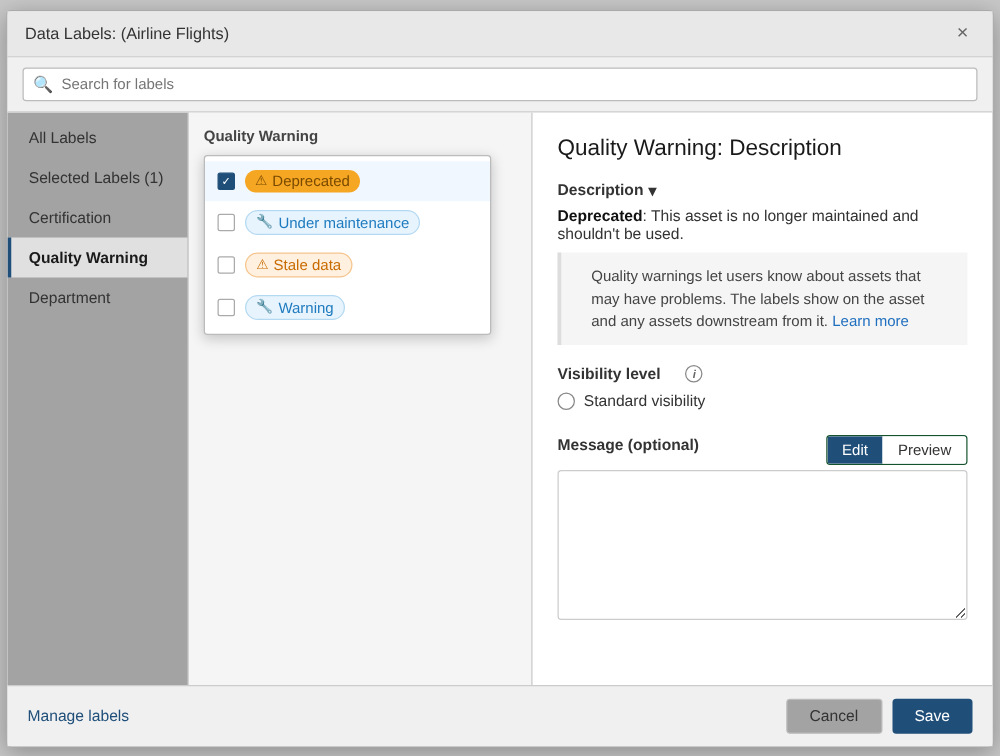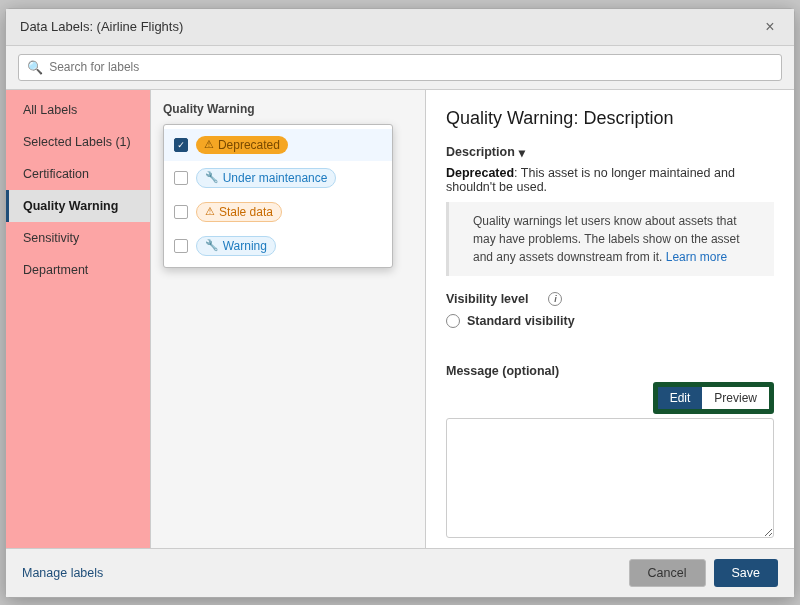--- a/index.html
+++ b/index.html
@@ -88,21 +88,21 @@
 
     .dialog-body {
       display: flex;
       flex: 1;
       overflow: hidden;
     }
 
     
     .sidebar {
       width: 145px;
-      background: #fca5a5;
+      background: #a3a3a3;
       border-right: 1px solid #ccc;
       flex-shrink: 0;
       padding-top: 4px;
     }
 
     .sidebar-item {
       padding: 9px 14px;
       font-size: 12.5px;
       color: #333;
       cursor: pointer;
@@ -287,22 +287,21 @@
       font-size: 9px;
       color: #666;
       font-style: italic;
       cursor: pointer;
     }
 
     .radio-group {
       display: flex;
       flex-direction: column;
       gap: 6px;
-      margin-bottom: 8px;
-      font-weight: bold;
+      margin-bottom: 20px;
     }
 
     .radio-item {
       display: flex;
       align-items: center;
       gap: 7px;
       font-size: 12.5px;
       color: #333;
       cursor: pointer;
     }
@@ -331,24 +330,23 @@
 
     .message-header {
       display: flex;
       align-items: center;
       justify-content: space-between;
       margin-bottom: 4px;
     }
 
     .tab-buttons {
       display: flex;
-      border: 5px solid #14532d;
+      border: 1px solid #14532d;
       border-radius: 3px;
       overflow: hidden;
-      margin-top: 46px;
     }
 
     .tab-btn {
       padding: 4px 12px;
       font-size: 12px;
       cursor: pointer;
       background: white;
       border: none;
       color: #333;
     }
@@ -443,23 +441,20 @@
         <span>All Labels</span>
       </div>
       <div class="sidebar-item">
         <span>Selected Labels (1)</span>
       </div>
       <div class="sidebar-item">
         <span>Certification</span>
       </div>
       <div class="sidebar-item active">
         <span>Quality Warning</span>
-      </div>
-      <div class="sidebar-item">
-        <span>Sensitivity</span>
       </div>
       <div class="sidebar-item">
         <span>Department</span>
       </div>
     </div>
 
     <div class="middle-panel">
       <div class="panel-section-title">Quality Warning</div>
 
       <div class="label-list">

